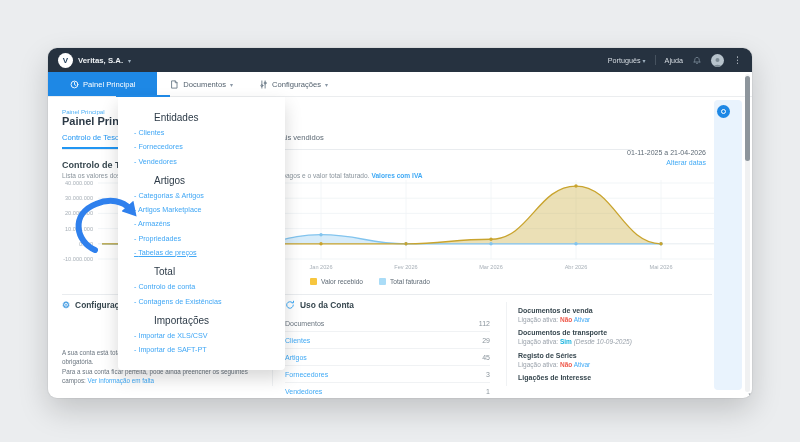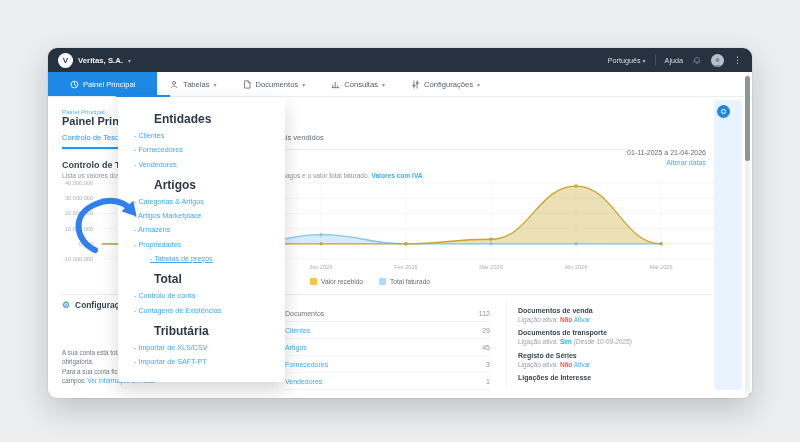--- a/index.html
+++ b/index.html
@@ -31,24 +31,24 @@
   .nav-item .caret { color:#8a97a5; }
   .nav-item.active { background:#1e88e5; color:#fff; padding:0 22px; }
   .icon-svg { width:9px; height:9px; }
   .icon-svg * { stroke:#6b7a88; fill:none; stroke-width:1; stroke-linecap:round; stroke-linejoin:round; }
   .nav-item.active .icon-svg * { stroke:#fff; }
   .menu-underline { position:absolute; left:68px; top:46.5px; width:54px; height:2.5px; background:#1e88e5; z-index:31; }
 
   
   .dropdown { position:absolute; left:70px; top:49px; width:167px; background:#fff; z-index:30;
               padding:6px 16px 10px; box-shadow:0 8px 18px rgba(0,0,0,.16); border-radius:0 0 4px 4px; }
-  .dd-head { font-size:12px; font-weight:bold; color:#2c3a47; margin:9px 0 3px;padding-left:20px; }
+  .dd-head { font-size:10px; font-weight:normal; color:#2c3a47; margin:9px 0 3px;padding-left:20px; }
   .dd-item { font-size:7.2px; color:#41a7f5; margin:6px 0; line-height:1.15; }
   .dd-item::before { content:"-  "; }
-  .dd-item.highlight { text-decoration:underline;margin-left:16px; }
+  .dd-item.highlight { text-decoration:underline; }
 
   
   .breadcrumb { position:absolute; left:14px; top:60px; font-size:6.2px; color:#4fb0f6; }
   .page-title { position:absolute; left:14px; top:67px; font-size:11px; font-weight:bold; color:#2c3a47; }
   .tabs { position:absolute; left:14px; top:85px; right:120px; height:17px; border-bottom:1px solid #e9ecef; display:flex; gap:18px; }
   .tab { font-size:7.6px; color:#5f6b76; padding-bottom:5px; }
   .tab.active { color:#2196f3; border-bottom:2px solid #2196f3; }
   .dates { position:absolute; right:46px; top:101px; text-align:right; }
   .date-range { font-size:7px; color:#5f6b76; }
   .date-link { font-size:7px; color:#3fa9f5; margin-top:3px; }
@@ -134,42 +134,24 @@
   <div class="navbar">
     <div class="nav-item active">
       <svg class="icon-svg" viewBox="0 0 10 10">
           <circle cx="5" cy="5" r="3.8"></circle>
           <path d="M5 2.8v2.3l1.6 1"></path>
         </svg>
       <span>Painel Principal</span>
     </div>
     <div class="nav-item">
       <svg class="icon-svg" viewBox="0 0 10 10">
-          <circle cx="4.4" cy="3.2" r="1.7"></circle>
-          <path d="M1.4 8.2c.4-2.2 5.6-2.2 6 0"></path>
-        </svg>
-      <span>Tabelas</span>
-        <span class="caret">▾</span>
-    </div>
-    <div class="nav-item">
-      <svg class="icon-svg" viewBox="0 0 10 10">
           <path d="M2.2 1h3.6l2 2v6H2.2z"></path>
           <path d="M5.8 1v2h2"></path>
         </svg>
       <span>Documentos</span>
-        <span class="caret">▾</span>
-    </div>
-    <div class="nav-item">
-      <svg class="icon-svg" viewBox="0 0 10 10">
-          <path d="M2 8.5V5.5"></path>
-          <path d="M4.7 8.5V2.5"></path>
-          <path d="M7.4 8.5V6.2"></path>
-          <path d="M1.2 8.5h7.6"></path>
-        </svg>
-      <span>Consultas</span>
         <span class="caret">▾</span>
     </div>
     <div class="nav-item">
       <svg class="icon-svg" viewBox="0 0 10 10">
           <path d="M3.2 1v8M6.8 1v8"></path>
           <circle cx="3.2" cy="6.2" r="1.1"></circle>
           <circle cx="6.8" cy="3.4" r="1.1"></circle>
         </svg>
       <span>Configurações</span>
         <span class="caret">▾</span>
@@ -265,20 +247,27 @@
     </div>
     <div class="percent">100%</div>
     <div class="config-text">
       <span>A sua conta está totalmente preenchida com a informação necessária e obrigatória.</span><br>
       <span>Para a sua conta ficar perfeita, pode ainda preencher os seguintes campos:</span>
       <span class="config-link">Ver informação em falta</span>
     </div>
   </div>
 
   <div class="col col-usage">
+    <div class="card-head">
+      <svg class="icon-svg icon-blue" viewBox="0 0 10 10" style="width:10px;height:10px">
+          <path d="M8.3 5a3.3 3.3 0 1 1-1.1-2.5"></path>
+          <path d="M8.5 1.2v1.6H6.9"></path>
+        </svg>
+      <span>Uso da Conta</span>
+    </div>
     <div class="usage-rows">
       <div class="u-row">
           <span class="u-label plain">Documentos</span>
           <span class="u-value">112</span>
         </div>
       <div class="u-row">
           <span class="u-label">Clientes</span>
           <span class="u-value">29</span>
         </div>
       <div class="u-row">
@@ -322,21 +311,21 @@
     <div class="dd-item">Vendedores</div>
     <div class="dd-head">Artigos</div>
     <div class="dd-item">Categorias &amp; Artigos</div>
     <div class="dd-item">Artigos Marketplace</div>
     <div class="dd-item">Armazéns</div>
     <div class="dd-item">Propriedades</div>
     <div class="dd-item highlight">Tabelas de preços</div>
     <div class="dd-head">Total</div>
     <div class="dd-item">Controlo de conta</div>
     <div class="dd-item">Contagens de Existências</div>
-    <div class="dd-head">Tributária</div>
+    <div class="dd-head">Importações</div>
     <div class="dd-item">Importar de XLS/CSV</div>
     <div class="dd-item">Importar de SAFT-PT</div>
   </div>
 
   <svg class="anno-arrow" viewBox="0 0 90 70">
     <defs>
       <marker id="ah" markerUnits="userSpaceOnUse" markerWidth="16" markerHeight="16" refX="4" refY="8" orient="auto">
         <path d="M0 0 L14 8 L0 16 Z" fill="#2f80ed"></path>
       </marker>
     </defs>

